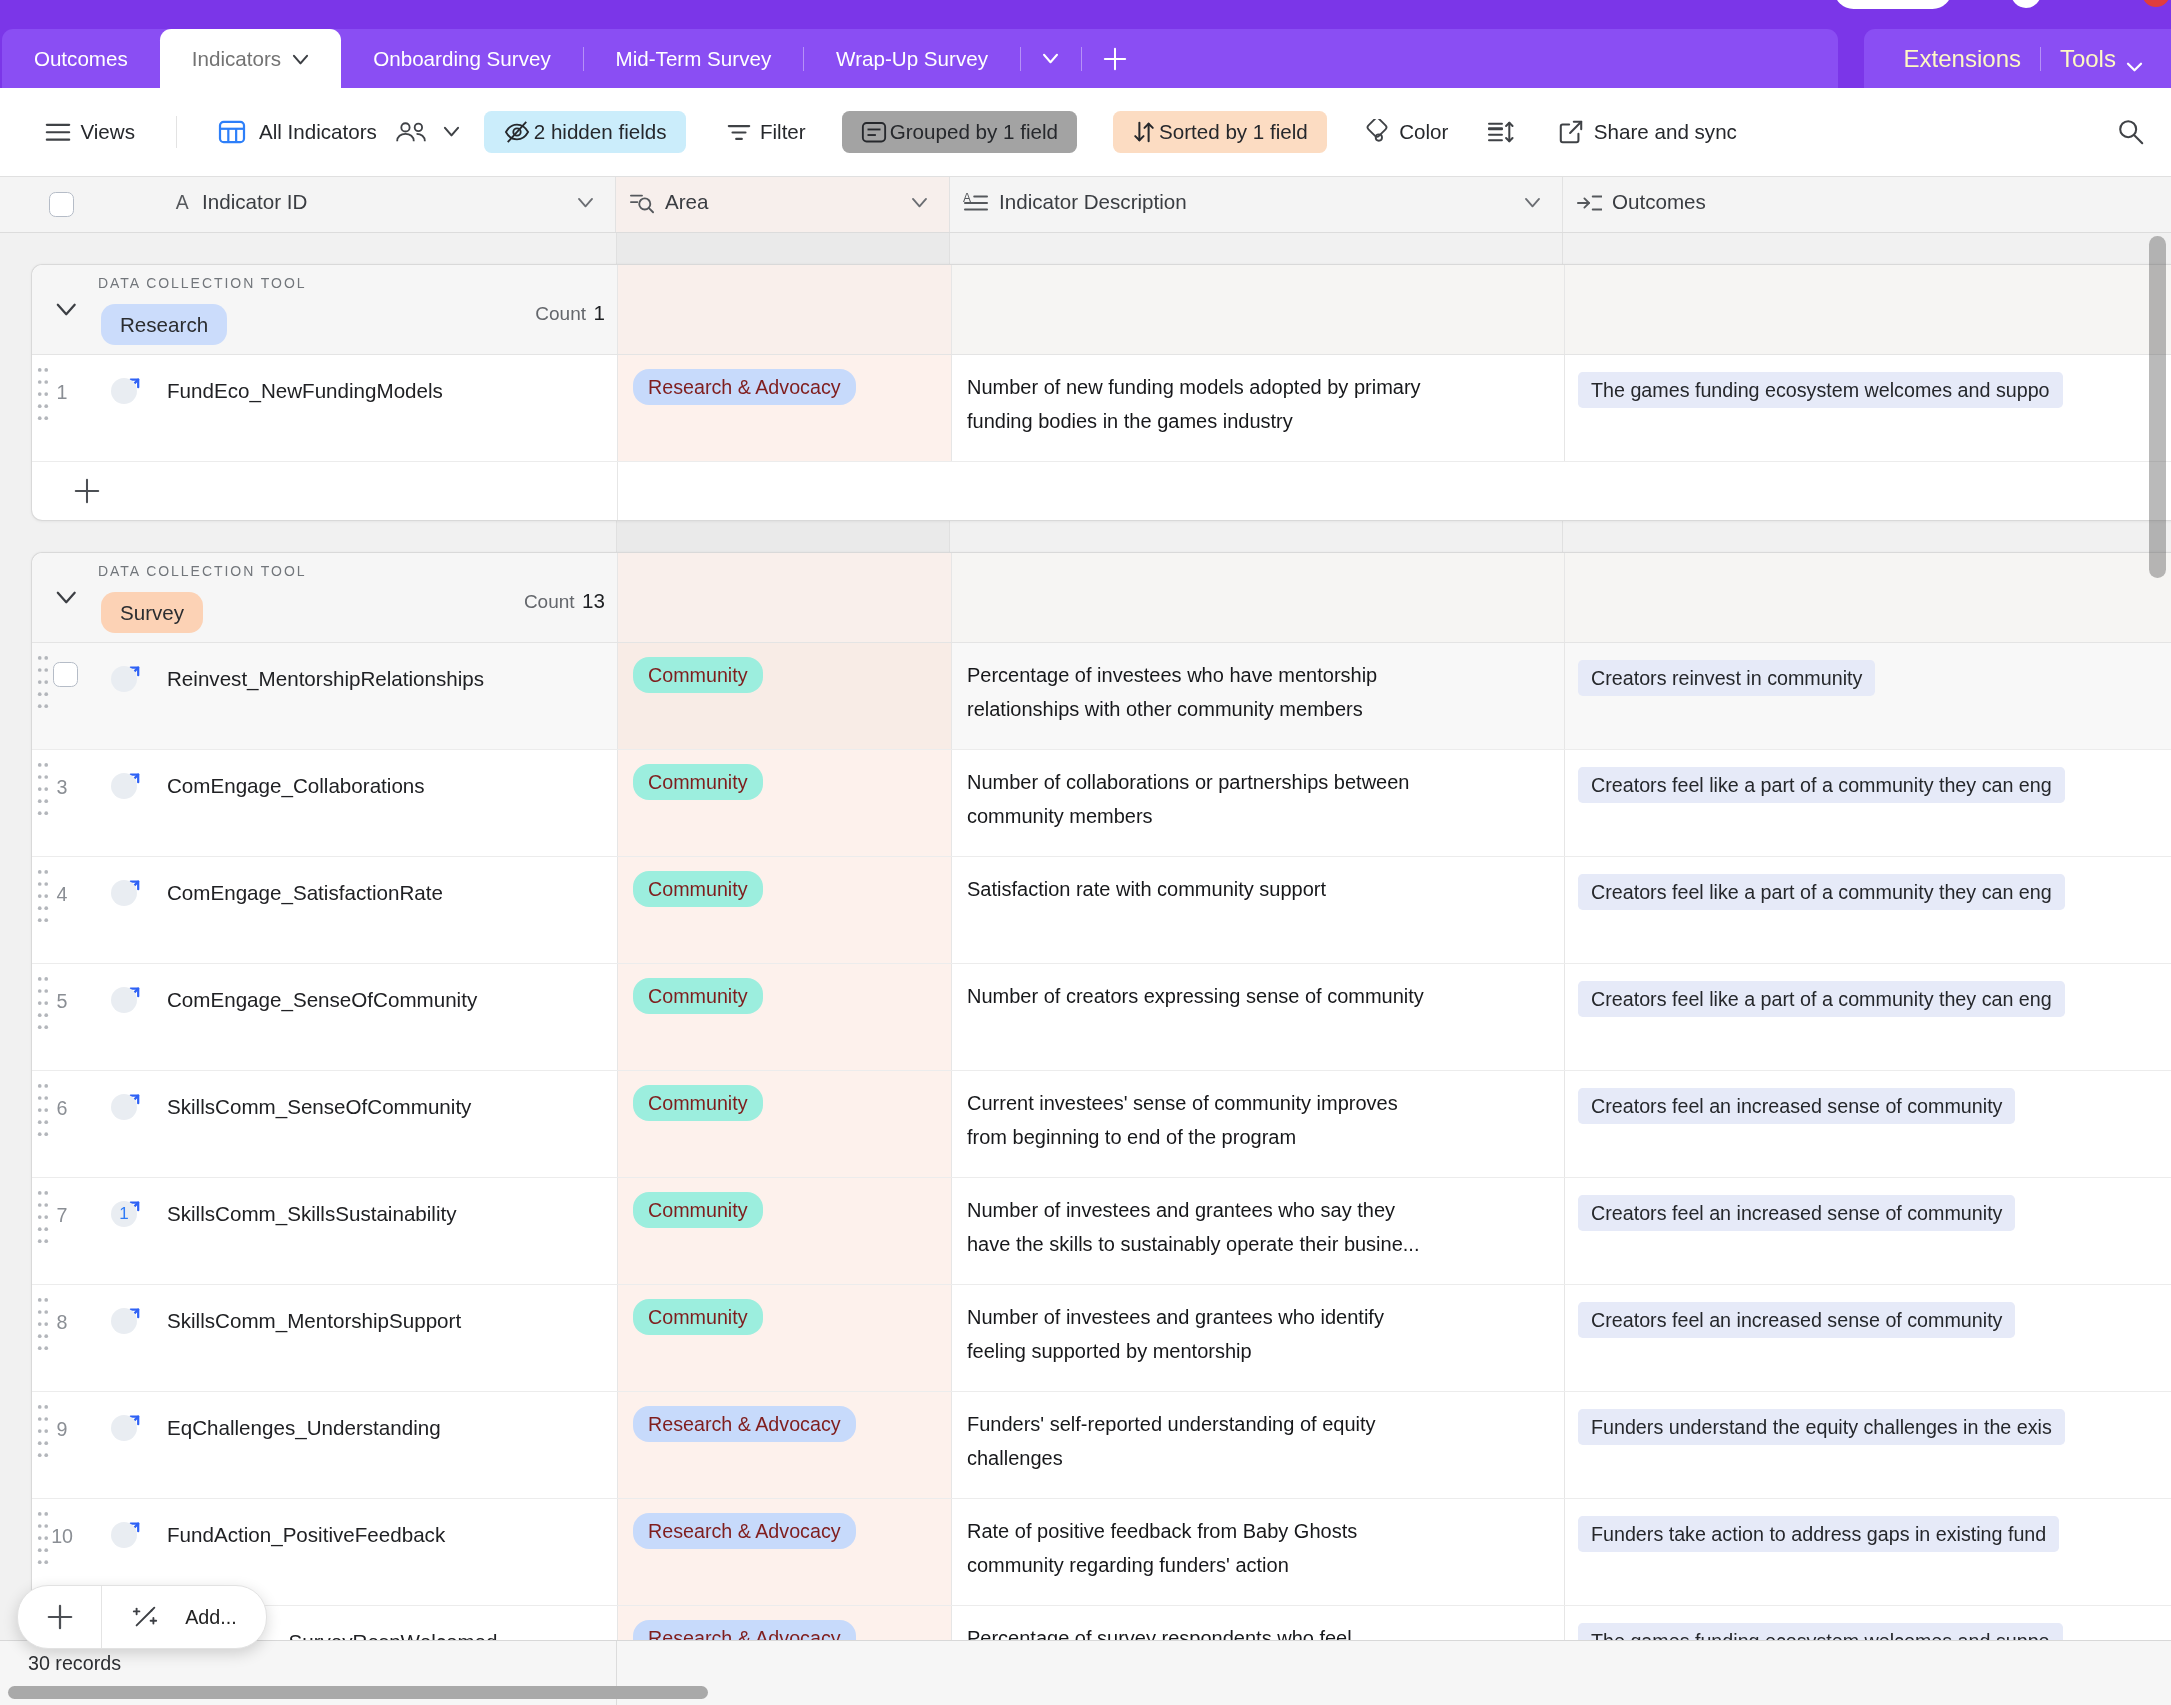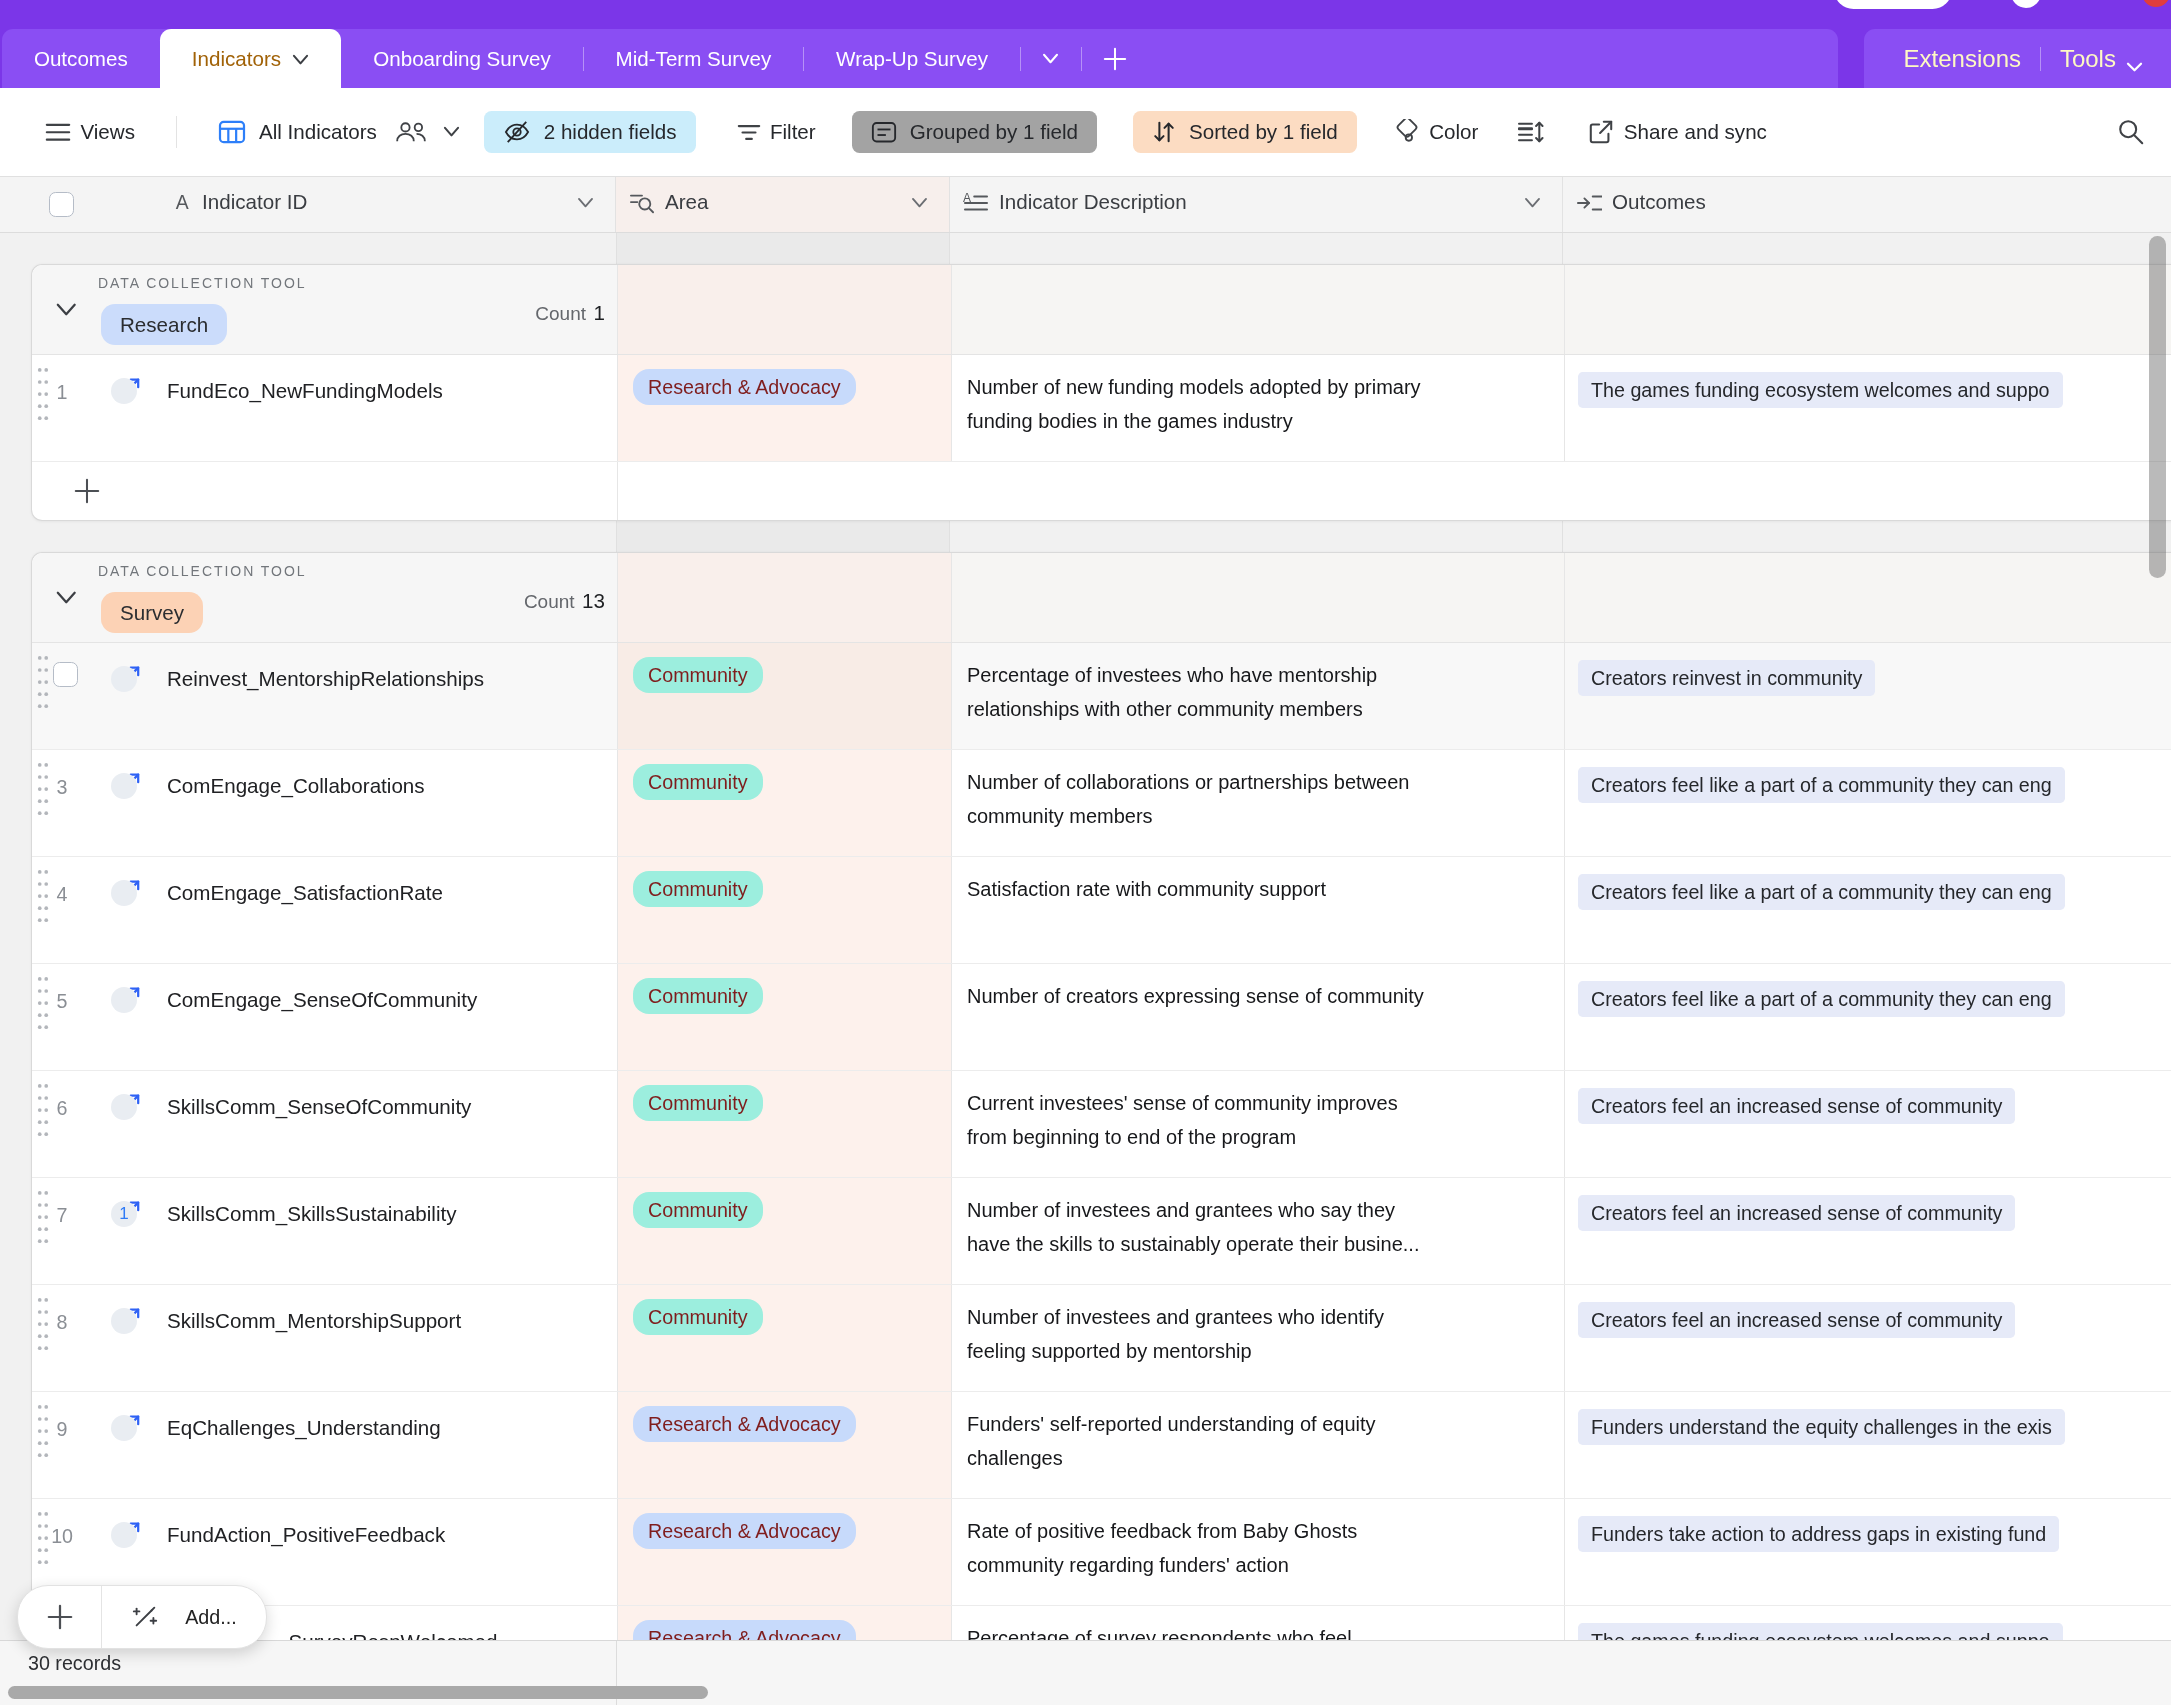--- a/index.html
+++ b/index.html
@@ -10,33 +10,33 @@
   
   .topbar{position:absolute;left:0;top:0;width:100%;height:88px;background:#7b36e8;z-index:3;}
   .chrome-pill{position:absolute;left:1834px;top:-30px;width:118px;height:39px;background:#fff;border-radius:19.7px;}
   .chrome-circle{position:absolute;left:2011px;top:-22.5px;width:30px;height:30px;background:#fff;border-radius:50%;}
   .chrome-dot{position:absolute;left:2142px;top:-20.6px;width:28px;height:28px;background:#e03d3d;border-radius:50%;}
   .tabpanel{position:absolute;top:29px;height:59px;background:#8a4ef3;border-radius:11.2px 11.2px 0 0;
             display:flex;align-items:center;}
   .tabpanel.left{left:1.9px;width:1836px;}
   .tabpanel.right{left:1864px;width:307px;padding-left:20.6px;}
   .tab{display:flex;align-items:center;height:100%;padding:0 32px;color:#fff;font-size:20.6px;white-space:nowrap;cursor:pointer;}
-  .tab.active{background:#fff;color:#a16207;border-radius:11.2px 11.2px 0 0;font-weight:500;gap:11.2px;}
+  .tab.active{background:#fff;color:#737373;border-radius:11.2px 11.2px 0 0;font-weight:500;gap:11.2px;}
   .tab.active .chev{margin-top:2.8px;}
   .tabsep{width:0.9px;height:24px;background:rgba(255,255,255,.38);}
   .tabctl{display:flex;align-items:center;justify-content:center;height:100%;padding:0 20.6px;color:#fff;cursor:pointer;}
   .rp-item{display:flex;align-items:flex-end;gap:9.4px;color:#fef9c3;font-size:24px;padding:0 19px;cursor:pointer;white-space:nowrap;}
   .rp-sep{width:0.9px;height:24px;background:rgba(255,255,255,.38);}
 
   
   .toolbar{position:absolute;left:0;top:88px;width:100%;height:88px;background:#fff;
            border-bottom:0.9px solid #e0e0e0;display:flex;align-items:center;z-index:3;font-size:20.6px;color:#26282c;}
   .tb{display:flex;align-items:center;gap:9.4px;white-space:nowrap;cursor:pointer;}
   .tb-sep{width:0.9px;height:32px;background:#e3e3e3;margin:0 41px;}
-  .tb-pill{display:flex;align-items:center;gap:13px;padding:9.4px 19px;border-radius:7.5px;cursor:pointer;}
+  .tb-pill{display:flex;align-items:center;gap:3px;padding:9.4px 19px;border-radius:7.5px;cursor:pointer;}
   .spacer{flex:1;}
 
   
   .gridhead{position:absolute;left:0;top:176px;width:100%;height:56px;background:#f4f4f4;
             border-bottom:0.9px solid #dcdcdc;display:grid;grid-template-columns:616px 334px 613px 1fr;z-index:2;}
   .gh-cell{position:relative;border-right:0.9px solid #e2e2e2;font-size:20.6px;color:#3a3d42;}
   .gh-cell:last-child{border-right:none;}
   .gh-cell .lbl{position:absolute;left:49px;top:14px;white-space:nowrap;}
   .gh-cell .ficon{position:absolute;left:13px;top:15px;}
   .gh-cell .hchev{position:absolute;right:20.6px;top:20.6px;}

